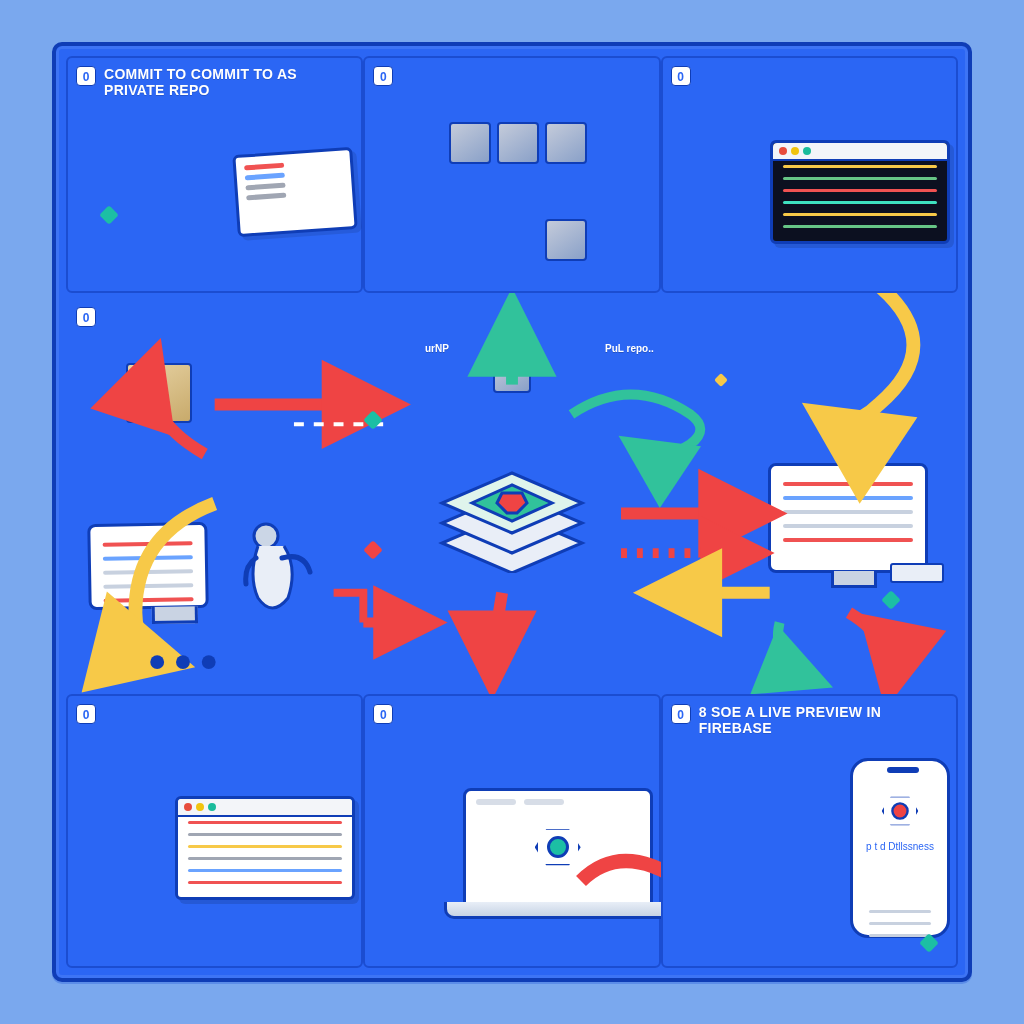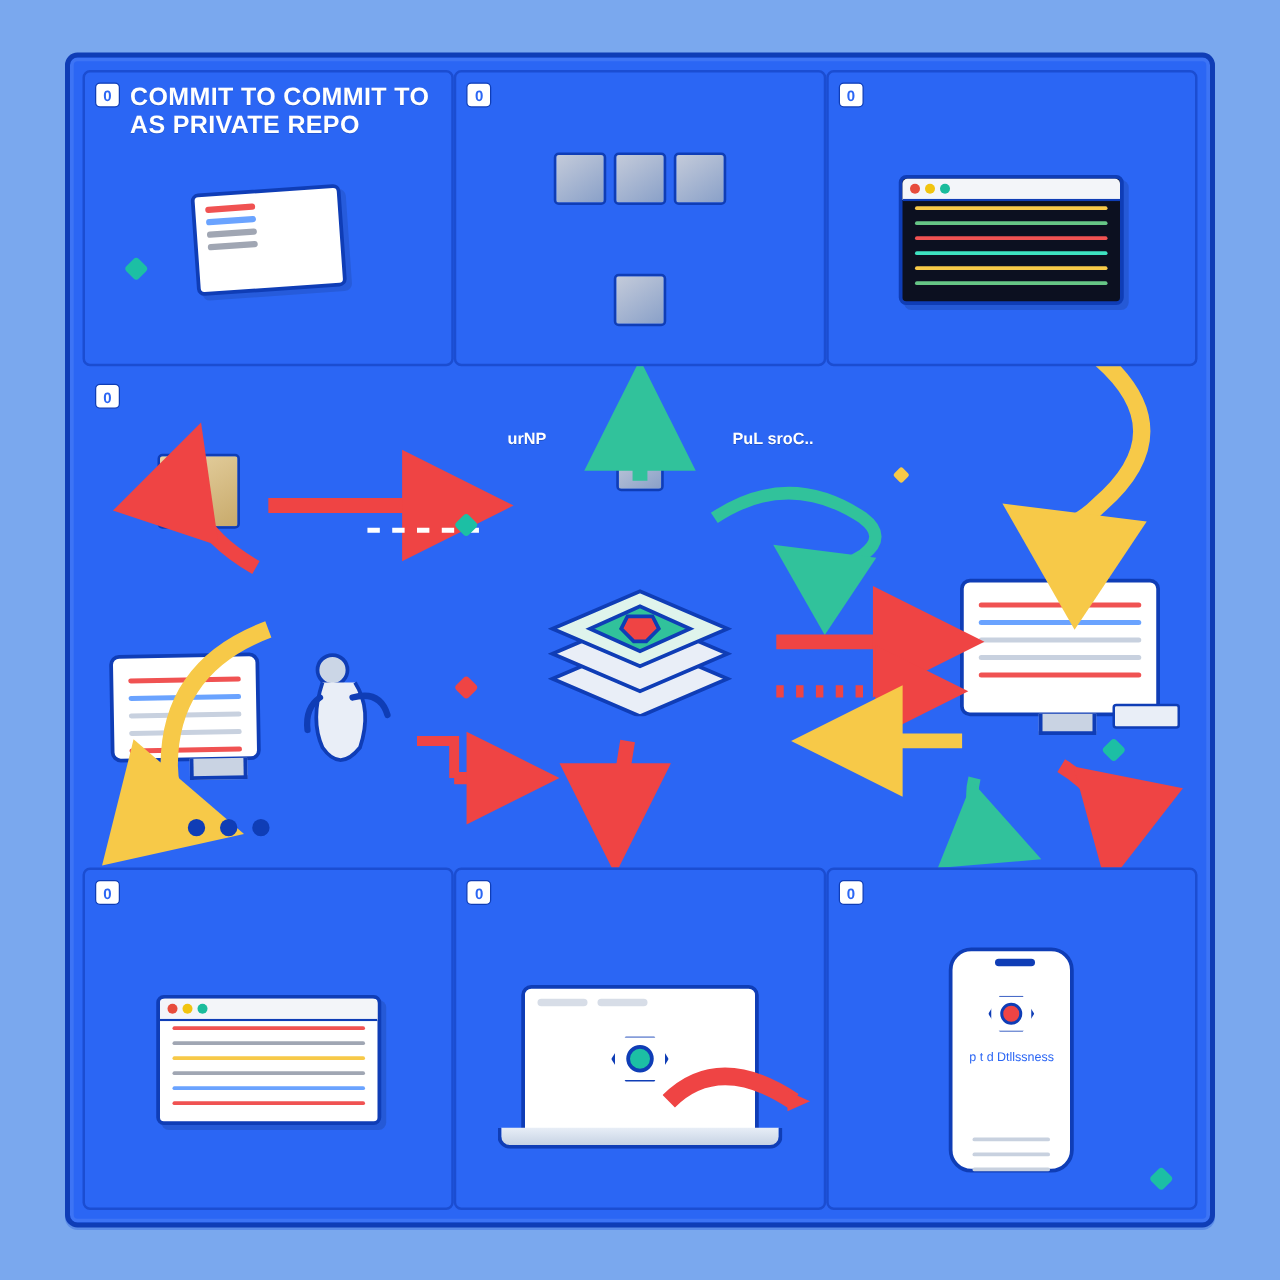--- a/index.html
+++ b/index.html
@@ -50,34 +50,34 @@
     font-weight: 700;
     font-size: 12px;
     line-height: 20px;
     text-align: center;
     border: 1.5px solid #0f3db6;
   }
   .caption {
     margin-top: 3px;
     margin-left: 28px;
     color: #ffffff;
-    font-size: 20px;
+    font-size: 14px;
     line-height: 1.12;
     letter-spacing: .3px;
     text-shadow: 0 1px 0 rgba(0,0,0,.15);
     text-transform: uppercase;
     font-weight: 600;
   }
   
   .art {
     position: absolute;
     inset: 40px 6px 6px 6px;
     display: flex;
     align-items: center;
-    justify-content: center;
+    justify-content: flex-end;
   }
   
   .browser {
     width: 120px; height: 82px;
     background: #fff;
     border-radius: 6px;
     border: 3px solid #0f3db6;
     position: relative;
     transform: rotate(-4deg);
     box-shadow: 4px 4px 0 rgba(0,0,0,.1);
@@ -169,22 +169,23 @@
   .monitor::after{content:"";position:absolute;left:60px;bottom:-18px;width:40px;height:14px;background:#c9d3e3;border:3px solid #0f3db6;border-top:none;}
   .monitor .lns{position:absolute;top:16px;left:12px;right:12px;height:4px;background:#f05252;border-radius:2px;box-shadow:0 14px 0 #6aa3ff,0 28px 0 #c8d1df,0 42px 0 #c8d1df,0 56px 0 #f05252;}
   
   .spark{
     position:absolute;width:14px;height:14px;background:#1cbfa4;
     transform:rotate(45deg);border-radius:3px;
   }
   
   svg.flow { position:absolute; inset:0; width:100%; height:100%; pointer-events:none; }
   .lbl-small{
-    position:absolute;color:#fff;font-size:13px;font-weight:600;
+    position:absolute;color:#fff;font-size:10px;font-weight:600;
     text-shadow:0 1px 0 rgba(0,0,0,.2);
+    margin-left:19px;
   }
 </style>
 </head>
 <body>
 
 <div class="board">
 
   <div class="row top">
     <div class="cell">
       <div class="badge">0</div>
@@ -254,21 +255,21 @@
     <div class="box3d" style="position:absolute;left:50%;top:66px;transform:translateX(-50%);width:38px;height:34px;"></div>
 
     <div style="position:absolute;right:30px;top:170px;">
       <div class="monitor">
           <div class="lns"></div>
         </div>
       <div style="position:absolute;right:-16px;top:100px;width:54px;height:20px;background:#e9eef7;border:2px solid #0f3db6;border-radius:3px;"></div>
     </div>
 
     <div class="lbl-small" style="left:340px;top:50px;">urNP</div>
-    <div class="lbl-small" style="left:520px;top:50px;">PuL sroC..</div>
+    <div class="lbl-small" style="left:520px;top:50px;">PuL repo..</div>
 
     <svg class="flow" viewBox="0 0 900 400">
       <defs>
         <marker id="ar" viewBox="0 0 12 12" refX="9" refY="6" markerWidth="9" markerHeight="9" orient="auto-start-reverse">
           <path d="M1 1 L11 6 L1 11 Z" fill="context-stroke"></path>
         </marker>
       </defs>
 
       <path d="M150 110 L330 110" stroke="#ef4444" stroke-width="12" fill="none" marker-end="url(#ar)"></path>
 
@@ -327,20 +328,21 @@
             </div>
           <svg style="position:absolute;left:110px;top:60px;" width="120" height="60">
             <path d="M5 30 q40 -40 100 0" fill="none" stroke="#ef4444" stroke-width="14"></path>
             <path d="M100 22 l18 8 l-18 8 z" fill="#ef4444"></path>
           </svg>
         </div>
       </div>
     </div>
     <div class="cell">
       <div class="badge">0</div>
+      <div class="caption">8 Soe a live preview in Firebase</div>
       <div class="art">
         <div class="phone">
           <div class="screen">
             <div class="hex">
                 <div class="inner" style="background:#ef4444;"></div>
               </div>
             <div class="sub">p t d Dtllssness</div>
             <div class="lines"></div>
           </div>
         </div>

